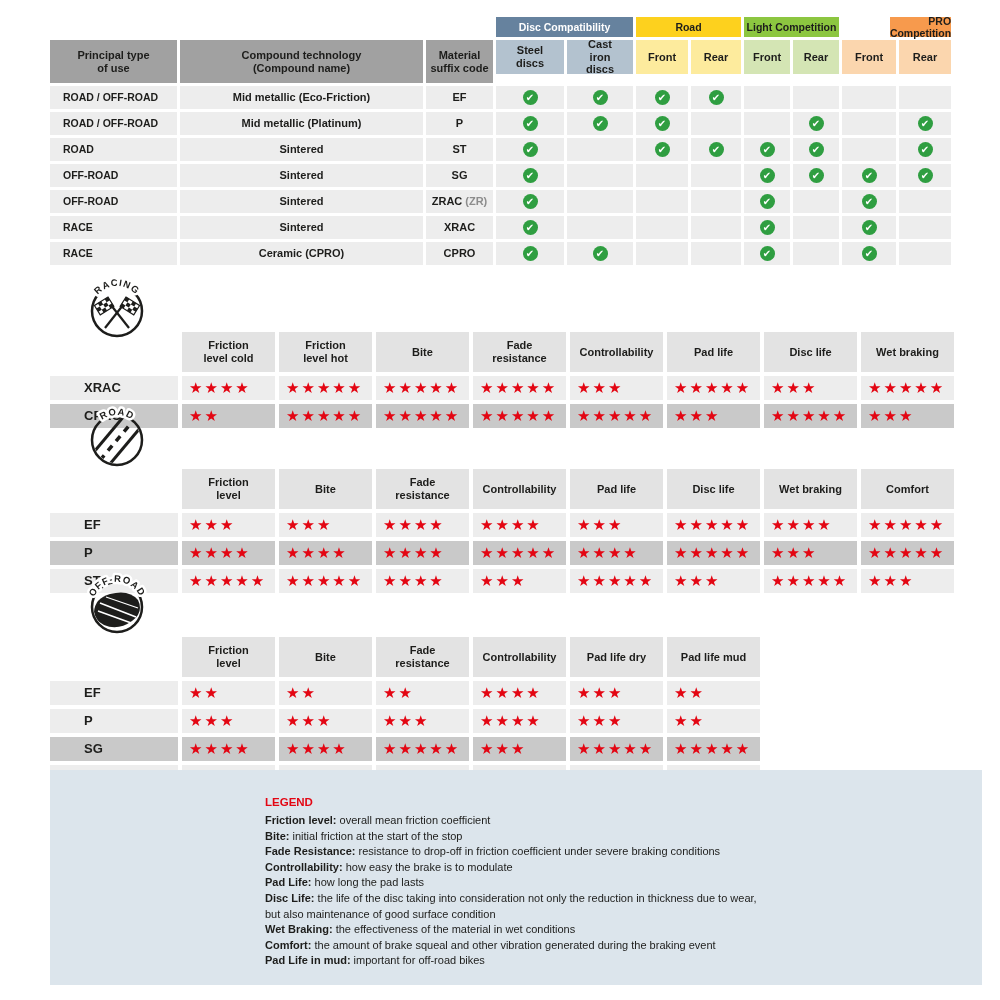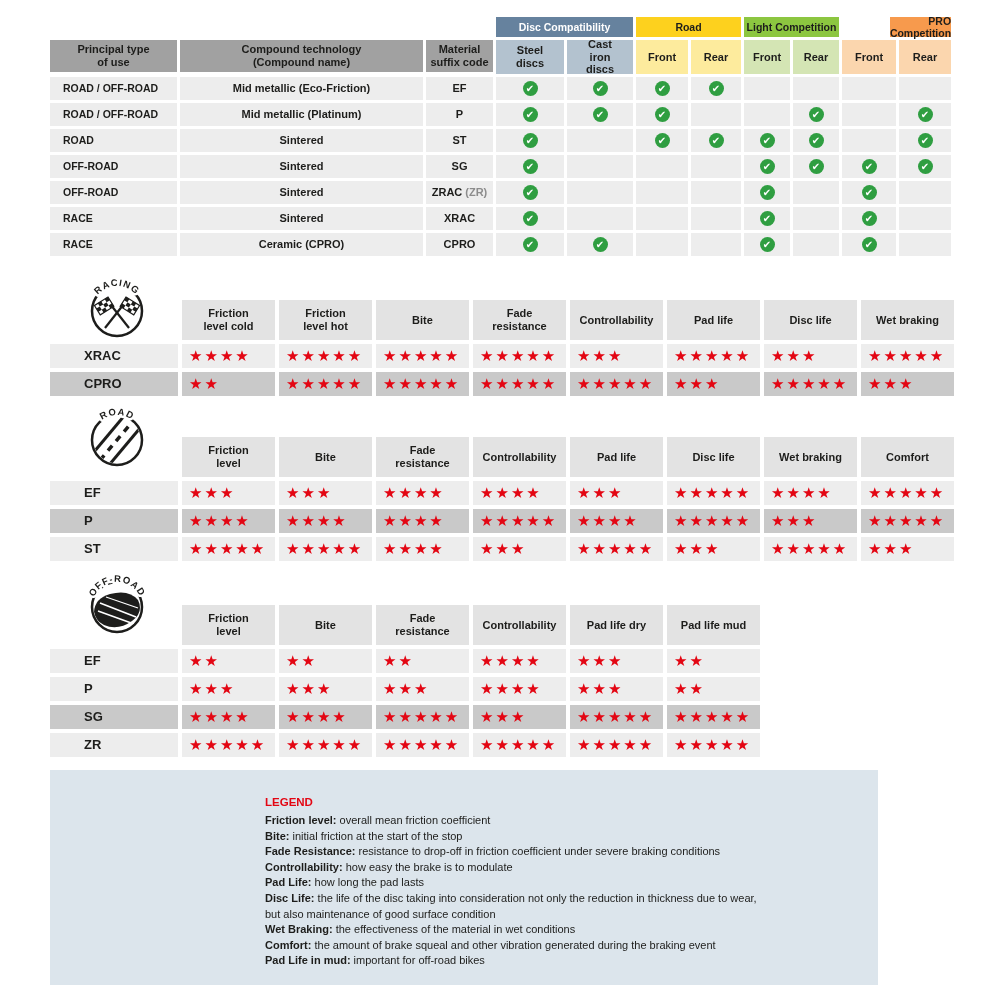--- a/index.html
+++ b/index.html
@@ -35,21 +35,21 @@
     grid-template-columns: 127px 243px 67px 68px 66px 52px 50px 46px 46px 54px 52px;
     gap: 3px;
   }
   .spacer { height: 20px; background: transparent; }
   .group-head { height: 20px; font-weight: bold; font-size: 10.5px; text-align: right; }
   .g0 { background: var(--disc-group, #66829e); color: #fff; }
   .g1 { background: var(--road-group, #fdd11e); color: #1d1d1b; }
   .g2 { background: var(--light-group, #8cc640); color: #1d1d1b; }
   .g3 { background: var(--pro-group, #f79a4d); color: #1d1d1b; margin-left: 48px; }
   .main-head {
-    height: 32px;
+    height: 43px;
     background: var(--header-gray, #a1a1a1);
     font-weight: bold;
     padding: 0 4px;
     color: #1d1d1b;
   }
   .sub-head { height: 34px; font-weight: bold; }
   .s0 { background: var(--disc-sub, #b3c2cf); padding: 0 10px; }
   .s1 { background: var(--road-sub, #fdeb9d); }
   .s2 { background: var(--light-sub, #d4e5b4); }
   .s3 { background: var(--pro-sub, #fbd6ae); }
@@ -61,21 +61,21 @@
     border-radius: 50%;
     background: var(--check-green, #2f9e41);
     color: #fff;
     font-size: 10px;
     font-weight: bold;
     display: flex; align-items: center; justify-content: center;
     line-height: 1;
   }
 
   
-  .perf-grid { position: absolute; display: grid; gap: 4px; }
+  .perf-grid { position: absolute; display: grid; gap: 4px; margin-top: 32px; }
   .corner { height: 40px; background: transparent; }
   .col-head {
     height: 40px;
     background: var(--col-header-gray, #e3e3e3);
     font-weight: bold;
     font-size: 11px;
     padding: 0 4px;
   }
   .row-label {
     height: 24px;
@@ -97,21 +97,21 @@
   }
   .shaded { background: var(--row-dark, #c9c9c9); }
 
   
   .sec-icon { position: absolute; width: 70px; height: 70px; }
 
   
   .legend {
     position: absolute;
     left: 50px; top: 770px;
-    width: 828px; height: 215px;
+    width: 932px; height: 215px;
     background: var(--legend-bg, #dce5ec);
     padding: 26px 40px 0 215px;
   }
   .legend-title {
     color: var(--star-red, #e30613);
     font-weight: bold;
     font-size: 11.5px;
     margin-bottom: 5px;
   }
   .legend-line { font-size: 11px; line-height: 15.6px; color: #1d1d1b; }

